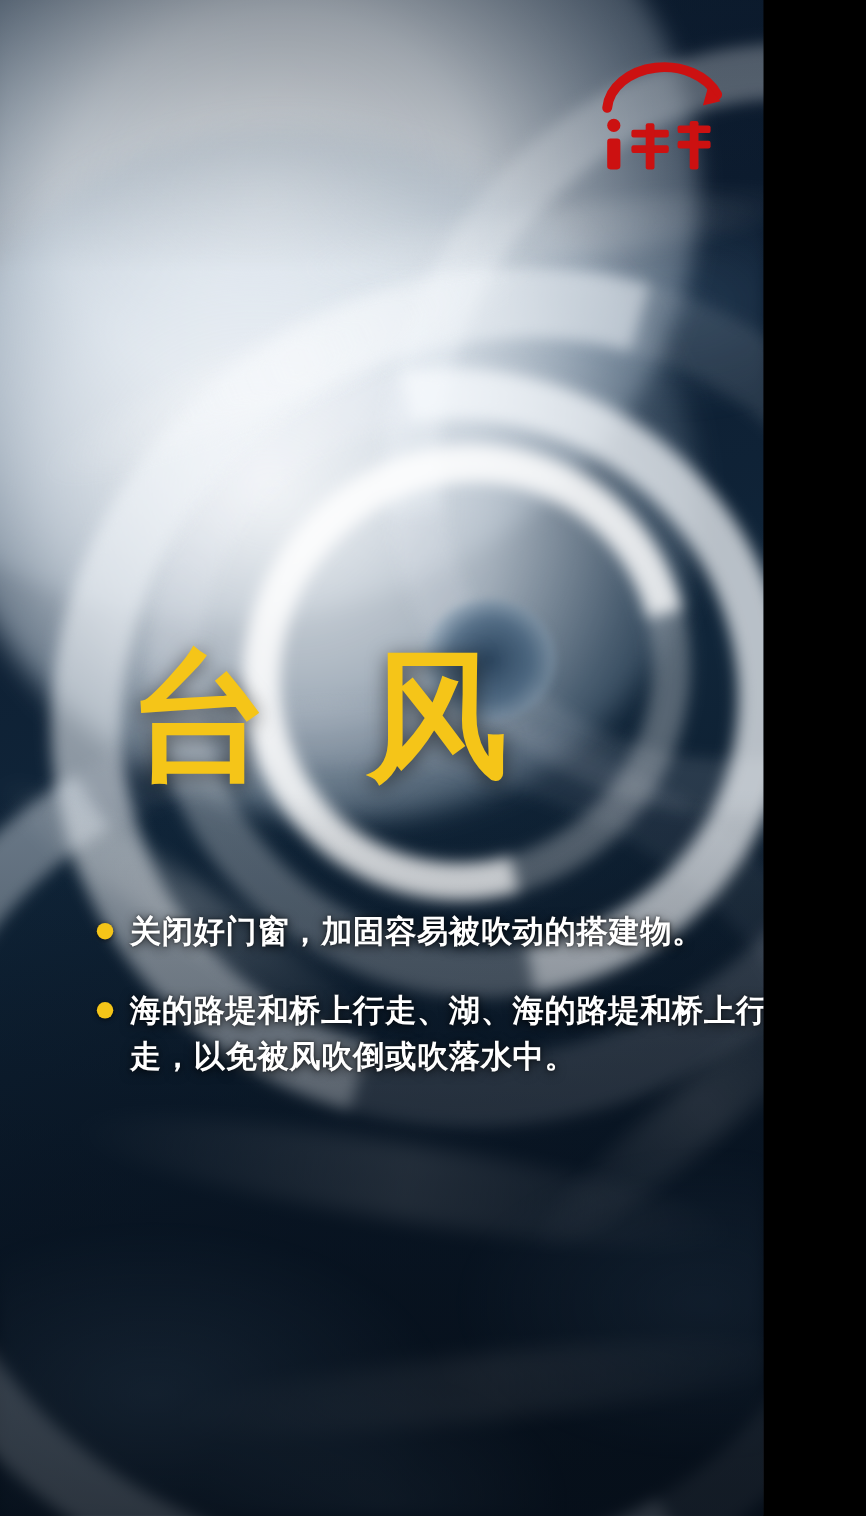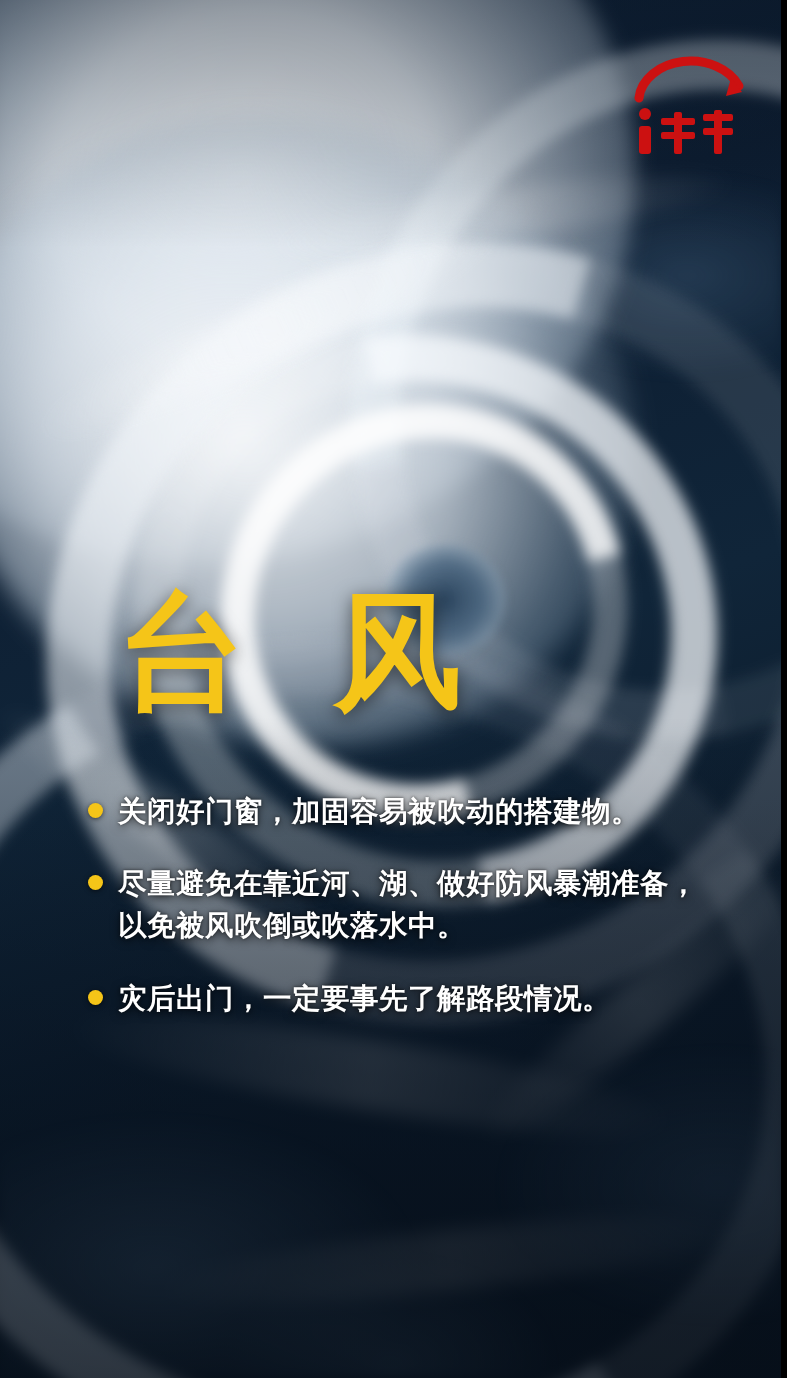--- a/index.html
+++ b/index.html
@@ -5,21 +5,21 @@
   html, body {
     margin: 0;
     padding: 0;
     background: #000;
   }
   body {
     font-family: "Liberation Sans", "DejaVu Sans", sans-serif;
   }
   .poster {
     position: relative;
-    width: 781px;
+    width: 694px;
     height: 1378px;
     overflow: hidden;
     background: #0a1422;
   }
 
   
   .sat-base {
     position: absolute;
     inset: 0;
     background:
@@ -152,21 +152,21 @@
     color: #F5C518;
     letter-spacing: 26px;
     text-shadow: 0 4px 18px rgba(0,0,0,0.55);
     white-space: nowrap;
   }
 
   
   .tips {
     position: absolute;
     left: 82px;
-    top: 790px;
+    top: 826px;
     width: 625px;
   }
   .tip {
     position: relative;
     margin-bottom: 30px;
     padding-left: 36px;
     color: #ffffff;
     font-size: 28.5px;
     line-height: 1.48;
     letter-spacing: 0.5px;
@@ -226,21 +226,17 @@
 
   <div class="headline">台 风</div>
 
   <div class="tips">
     <div class="tip">
       <span class="dot"></span>
       <span>关闭好门窗，加固容易被吹动的搭建物。</span>
     </div>
     <div class="tip">
       <span class="dot"></span>
-      <span>尽量避免在靠近河、湖、做好防风暴潮准备，以免被风吹倒或吹落水中。</span>
-    </div>
-    <div class="tip">
-      <span class="dot"></span>
-      <span>灾后出门，一定要事先了解路段情况。</span>
+      <span>海的路堤和桥上行走、湖、海的路堤和桥上行走，以免被风吹倒或吹落水中。</span>
     </div>
   </div>
 
 </div>
 
 </body></html>

